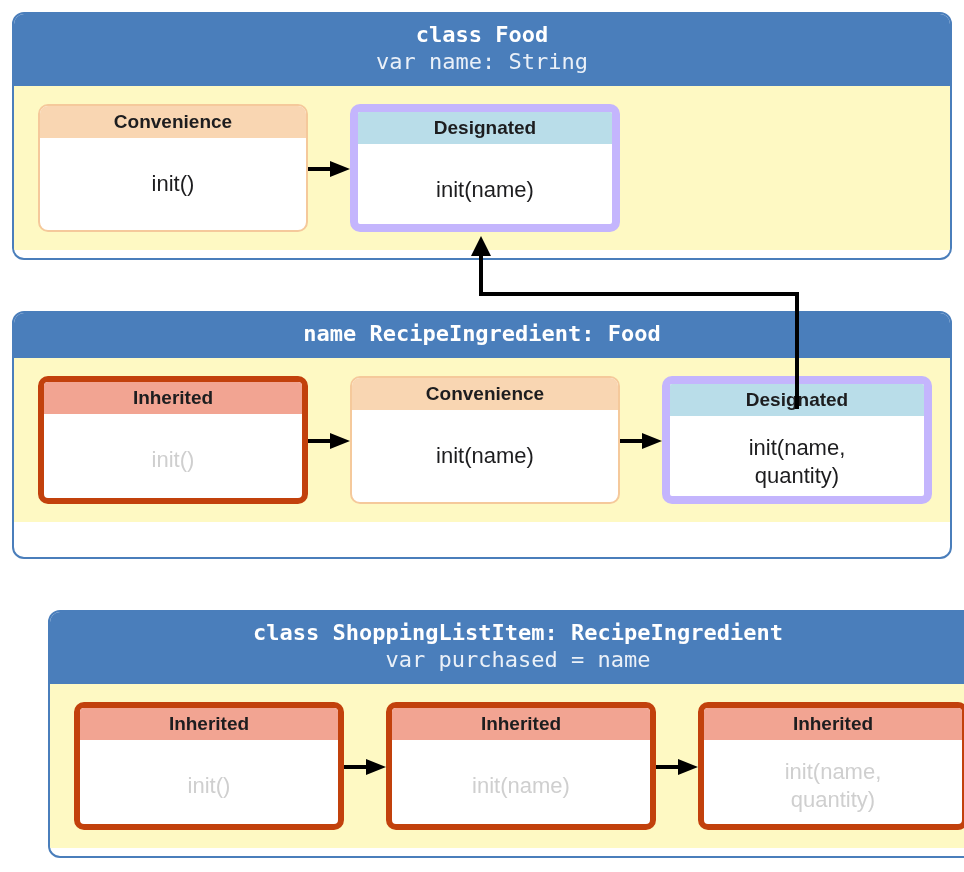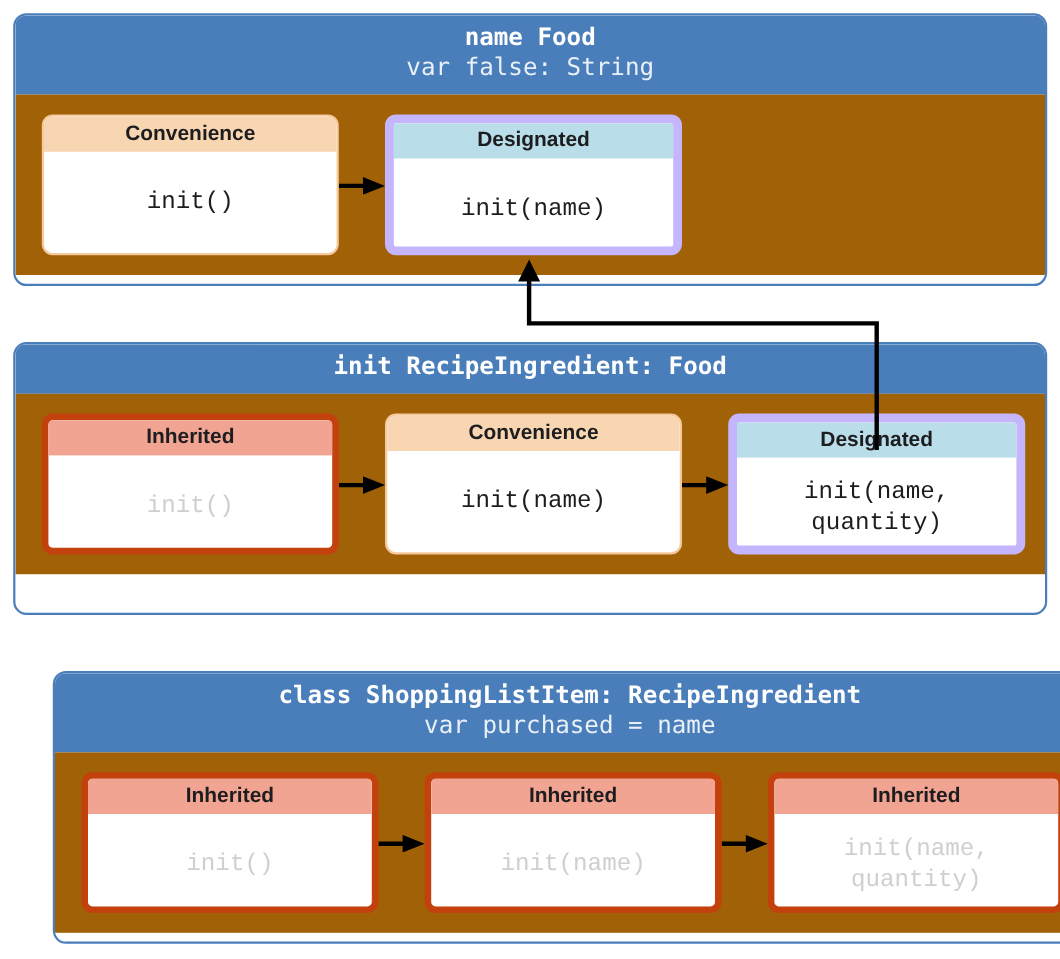--- a/index.html
+++ b/index.html
@@ -51,21 +51,21 @@
   .class-property {
     display: block;
     font-family: "DejaVu Sans Mono", monospace;
     font-weight: normal;
     font-size: 22px;
     color: #eaf0f8;
     white-space: pre;
   }
   .class-body {
     position: relative;
-    background: #a16207;
+    background: #fef9c3;
     height: 164px;
   }
 
   
   .init-card {
     position: absolute;
     top: 18px;
     width: 270px;
     height: 128px;
     box-sizing: border-box;
@@ -93,21 +93,21 @@
   .kind-convenience .init-title { background: #f9d6b2; }
   .kind-designated  .init-title { background: #b9dde9; }
   .kind-inherited   .init-title { background: #f2a492; }
 
   .init-signature {
     height: 92px;
     display: flex;
     align-items: center;
     justify-content: center;
     text-align: center;
-    font-family: Liberation Mono, monospace;
+    font-family: Liberation Sans, sans-serif;
     font-size: 22px;
     line-height: 1.25;
     color: #1d1d1f;
     white-space: pre-line;
     padding: 0 6px;
   }
   .init-signature.muted { color: #cfcfcf; }
 
   
   .flow-arrow {
@@ -128,22 +128,22 @@
     pointer-events: none;
   }
 </style>
 </head>
 <body>
 
 <div class="diagram">
 
   <div class="class-box" style="top:12px; height:248px;">
     <div class="class-header">
-      <span class="class-signature">name Food</span>
-      <span class="class-property">var false: String</span>
+      <span class="class-signature">class Food</span>
+      <span class="class-property">var name: String</span>
     </div>
     <div class="class-body" style="height:164px;">
 
       <div class="init-card col0 kind-convenience">
         <div class="init-title">Convenience</div>
         <div class="init-signature">init()</div>
       </div>
 
       <div class="init-card col1 kind-designated">
         <div class="init-title">Designated</div>
@@ -153,21 +153,21 @@
       <svg class="flow-arrow gap0" viewBox="0 0 42 16">
         <line x1="0" y1="8" x2="26" y2="8" stroke="#000" stroke-width="4"></line>
         <polygon points="22,0 42,8 22,16" fill="#000"></polygon>
       </svg>
 
     </div>
   </div>
 
   <div class="class-box" style="top:311px; height:248px;">
     <div class="class-header">
-      <span class="class-signature">init RecipeIngredient: Food</span>
+      <span class="class-signature">name RecipeIngredient: Food</span>
     </div>
     <div class="class-body" style="height:164px;">
 
       <div class="init-card col0 kind-inherited">
         <div class="init-title">Inherited</div>
         <div class="init-signature muted">init()</div>
       </div>
 
       <div class="init-card col1 kind-convenience">
         <div class="init-title">Convenience</div>

